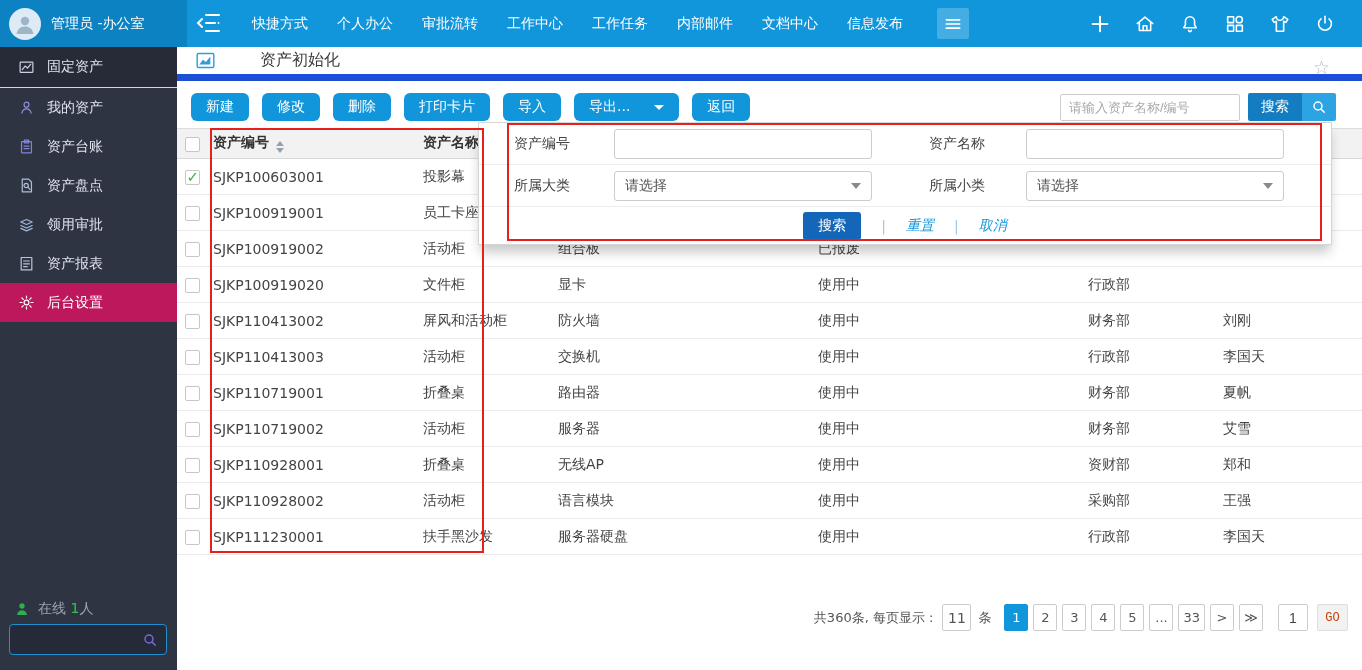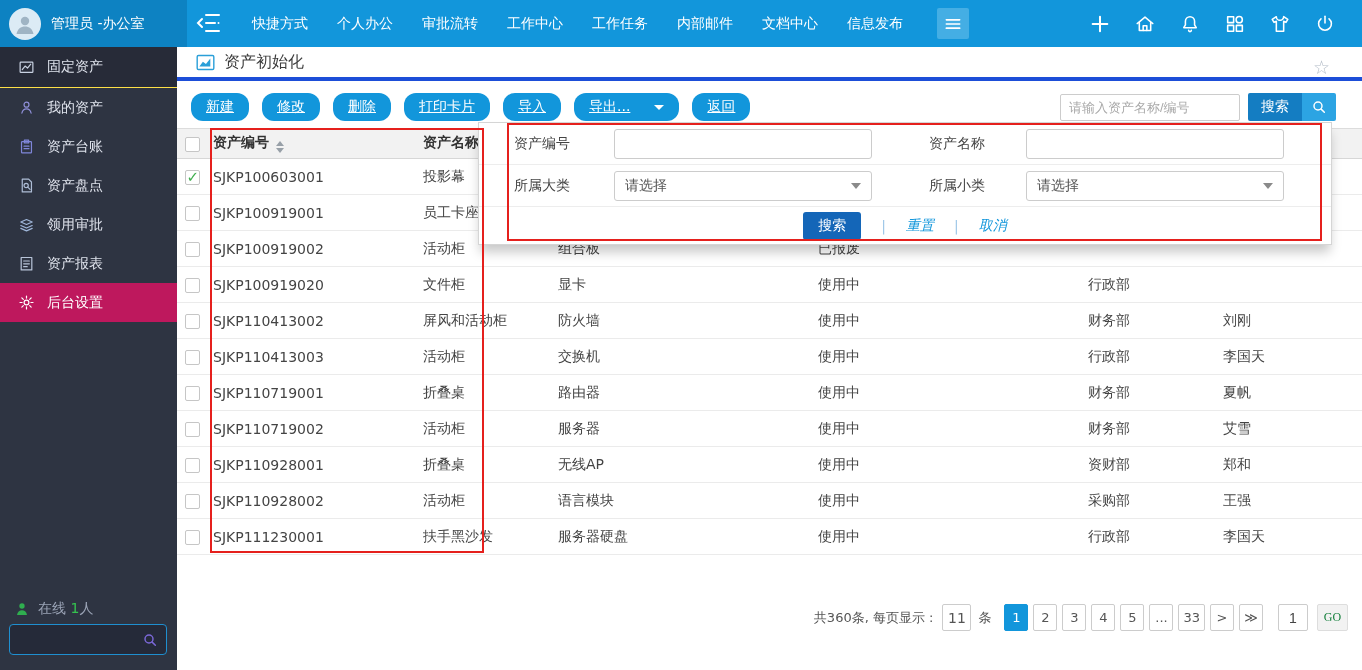--- a/index.html
+++ b/index.html
@@ -39,31 +39,31 @@
   .online .cnt { color:#35c24f; }
   .side-search { position:absolute; left:9px; bottom:15px; width:158px; height:31px;
     border:1px solid #1f8fd0; border-radius:4px; background:rgba(20,26,40,.35);
     display:flex; align-items:center; }
   .side-search input { flex:1; height:100%; background:transparent; border:none; outline:none;
     color:#cfd6e4; padding:0 6px; font-size:13px; min-width:0; }
   .side-search .mag { width:16px; height:16px; color:#7b68d8; margin-right:8px; flex:0 0 16px; cursor:pointer; }
 
   
   .main { position:absolute; left:177px; top:47px; width:1185px; height:623px; background:#fff; }
-  .title-bar { position:absolute; left:0; top:0; width:1185px; height:34px; border-bottom:4px solid #1d4ed8;
-    display:flex; align-items:center; padding-left:18px; }
+  .title-bar { position:absolute; left:0; top:0; width:1185px; height:34px; border-bottom:7px solid #1d4ed8;
+    display:flex; align-items:center; padding-left:18px;gap:36px; }
   .title-ico { width:21px; height:21px; margin-right:8px; }
   .page-title { font-size:16px; color:#3c3c3c; }
   .fav-star { position:absolute; right:32px; top:9px; font-size:19px; color:#b3bcc7; cursor:pointer; }
 
   .toolbar { position:absolute; left:0; top:39px; width:1185px; height:42px; display:flex;
     align-items:center; padding-left:14px; gap:13px; }
-  .tbtn { height:28px; padding:0 15px; background:#1296db; color:#fff; border:none; border-radius:12px;
+  .tbtn { height:28px; padding:0 15px; background:#1296db; color:#fff; border:none; border-radius:6px;
     font-size:14px; cursor:pointer; display:inline-flex; align-items:center;
-    font-family:"DejaVu Sans","Liberation Sans",sans-serif;text-decoration:underline; }
+    font-family:"DejaVu Sans","Liberation Sans",sans-serif; }
   .tbtn .caret { width:0; height:0; border-left:5px solid transparent; border-right:5px solid transparent;
     border-top:5px solid #fff; margin-left:24px; }
   .tb-search { position:absolute; right:26px; top:7px; display:flex; align-items:center; }
   .tb-search input { width:180px; height:27px; border:1px solid #ccc; border-radius:2px; padding:0 8px;
     font-size:13px; color:#444; outline:none; }
   .tb-search input::placeholder { color:#a9a9a9; }
   .search-main { height:28px; margin-left:8px; display:flex; cursor:pointer; border-radius:2px; overflow:hidden; }
   .search-main .txt { background:#147dc2; color:#fff; display:flex; align-items:center; padding:0 13px; font-size:14px; }
   .search-main .ic { background:#2ca4e3; width:34px; display:flex; align-items:center; justify-content:center; color:#fff; }
   .search-main .ic svg { width:16px; height:16px; }
@@ -90,22 +90,22 @@
     font-size:13px; color:#555;margin-top:36px; }
   .ptext { margin-right:4px; }
   .pbox { min-width:24px; height:27px; border:1px solid #ccc; border-radius:2px; background:#fff;
     display:flex; align-items:center; justify-content:center; padding:0 4px; color:#555; cursor:pointer; }
   .pbox.size { width:29px; font-size:14px; margin-right:2px; cursor:default; }
   .pbox.active { background:#1296db; border-color:#1296db; color:#fff; }
   .punit { margin-right:8px; }
   .pgoto { width:30px; height:27px; border:1px solid #ccc; border-radius:2px; text-align:center;
     font-size:14px; color:#444; outline:none; margin-left:10px; }
   .pgo { width:31px; height:27px; border:1px solid #ddd; border-radius:2px; background:#f2f2f2;
-    color:#15803d; font-size:12px; cursor:pointer; margin-left:4px;
-    font-family:Liberation Serif, serif; }
+    color:#c2410c; font-size:12px; cursor:pointer; margin-left:4px;
+    font-family:Liberation Mono, monospace; }
 
   
   .panel { position:absolute; left:478px; top:122px; width:854px; height:123px; background:#fff;
     border:1px solid #d5d5d5; box-shadow:0 9px 11px -2px rgba(0,0,0,.22); z-index:20; }
   .p-row { height:42px; display:flex; align-items:center; border-bottom:1px solid #ededed; padding-left:35px; }
   .p-label { width:100px; font-size:14px; color:#444; }
   .p-label.l2 { width:97px; margin-left:57px; }
   .p-input { width:258px; height:30px; border:1px solid #ccc; border-radius:3px; outline:none;
     padding:0 8px; font-size:13px; }
   .p-select { width:258px; height:30px; border:1px solid #ccc; border-radius:3px; display:flex;

